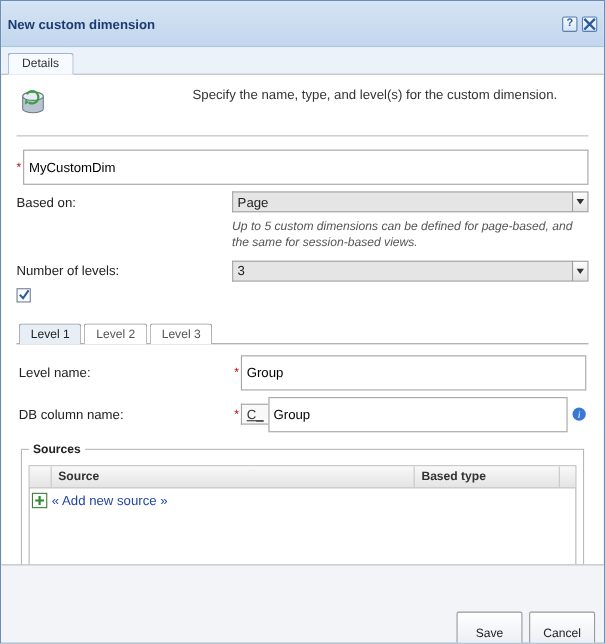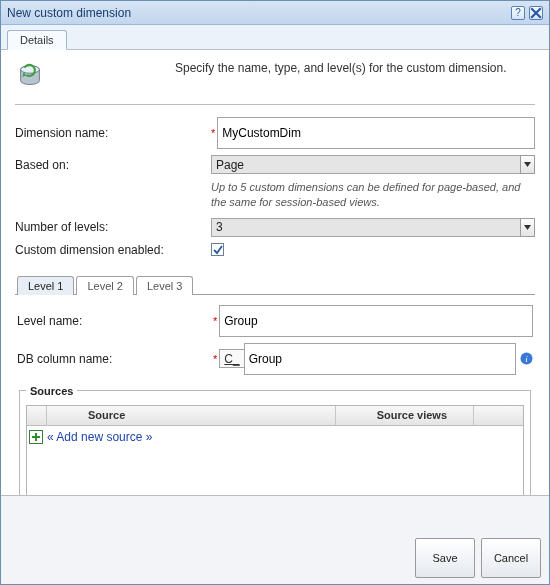--- a/index.html
+++ b/index.html
@@ -8,25 +8,25 @@
     font-family: Tahoma, Arial, sans-serif;
     font-size: 11px;
     background: #fff;
     width: 550px;
     height: 585px;
     border: 1px solid #6b8fb3;
   }
   .titlebar {
     background: linear-gradient(#d6e4f4, #c2d6ee);
     border-bottom: 1px solid #9bb8d8;
-    height: 24px;
+    height: 42px;
     display: flex;
     align-items: center;
     padding: 0 6px;
-    font-weight: normal;
+    font-weight: bold;
     color: #1a3c6e;
     font-size: 12px;
   }
   .titlebar-spacer { flex: 1; }
   .title-icon {
     width: 14px; height: 14px;
     display: inline-flex; align-items: center; justify-content: center;
     margin-left: 4px;
     border: 1px solid #5a7fb3;
     background: linear-gradient(#f5faff,#d8e6f5);
@@ -196,21 +196,20 @@
   .grid {
     border: 1px solid #b5b5b5;
     background: #fff;
     height: 140px;
   }
   .grid-header {
     display: flex;
     background: linear-gradient(#f8f8f8,#e4e4e4);
     border-bottom: 1px solid #bcbcbc;
     height: 20px;
-    gap: 35px;
   }
   .gh {
     border-right: 1px solid #c7c7c7;
     padding: 3px 6px;
     font-weight: bold;
     color: #333;
     font-size: 11px;
   }
   .gh1 { width: 20px; }
   .gh2 { flex: 1.2; }
@@ -291,21 +290,20 @@
           <path d="M10 6 a6 6 0 1 1 2 8" fill="none" stroke="#3aa03a" stroke-width="2.2"></path>
           <path d="M12 14 l-4 2 l1 -5 z" fill="#3aa03a"></path>
         </svg>
       </div>
       <div class="intro-text">Specify the name, type, and level(s) for the custom dimension.</div>
     </div>
 
     <hr class="sep">
 
     <div class="form-row">
-      <div class="form-label">Dimension name:</div>
       <span class="req">*</span>
       <input class="text-input" type="text" value="MyCustomDim" style="">
     </div>
 
     <div class="form-row">
       <div class="form-label">Based on:</div>
       <div class="select-wrap">
         <input class="select-input" type="text" value="Page" style="">
         <div class="select-btn">
           <svg viewBox="0 0 7 5">
@@ -322,21 +320,20 @@
         <input class="select-input" type="text" value="3" style="">
         <div class="select-btn">
           <svg viewBox="0 0 7 5">
               <path d="M0 0 L7 0 L3.5 5 Z" fill="#333"></path>
             </svg>
         </div>
       </div>
     </div>
 
     <div class="form-row">
-      <div class="form-label" style="width:196px">Custom dimension enabled:</div>
       <span class="checkbox">
         <svg viewBox="0 0 10 10">
             <path d="M1 5 L4 8 L9 1" stroke="#2a5aa0" stroke-width="1.8" fill="none"></path>
           </svg>
       </span>
     </div>
 
     <div class="level-tabs">
       <div class="ltab active"><span>Level 1</span></div>
       <div class="ltab"><span>Level 2</span></div>
@@ -363,21 +360,21 @@
             </svg>
         </span>
       </div>
 
       <fieldset class="sources">
         <legend>Sources</legend>
         <div class="grid">
           <div class="grid-header">
             <div class="gh gh1"></div>
             <div class="gh gh2">Source</div>
-            <div class="gh gh3">Source views</div>
+            <div class="gh gh3">Based type</div>
             <div class="gh gh4"></div>
           </div>
           <div class="add-row">
             <span class="add-btn">
               <svg width="10" height="10" viewBox="0 0 10 10">
                   <path d="M5 1 V9 M1 5 H9" stroke="#2e8b2e" stroke-width="2"></path>
                 </svg>
             </span>
             <span>« Add new source »</span>
           </div>

